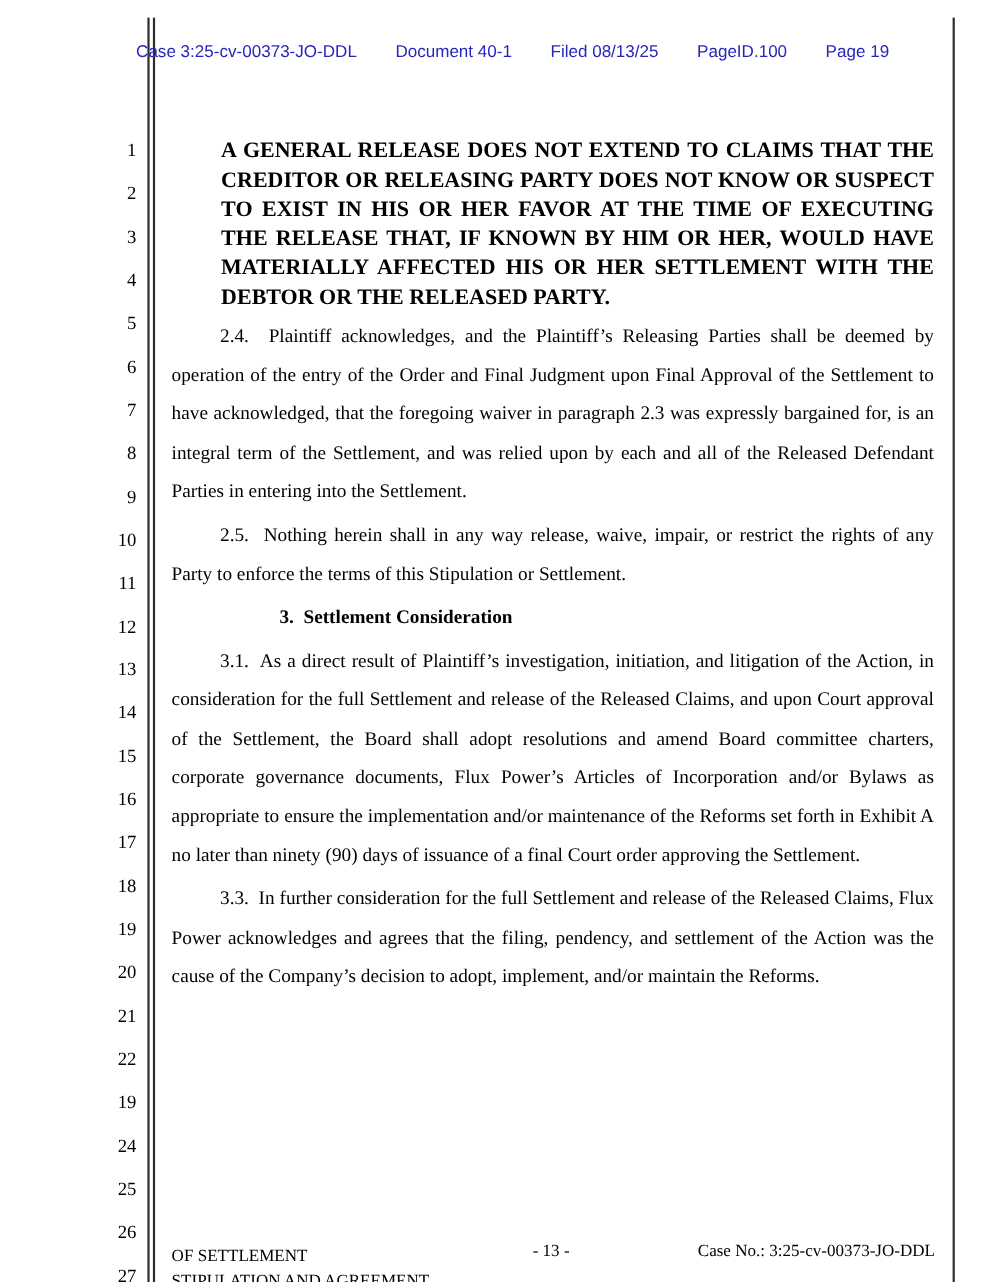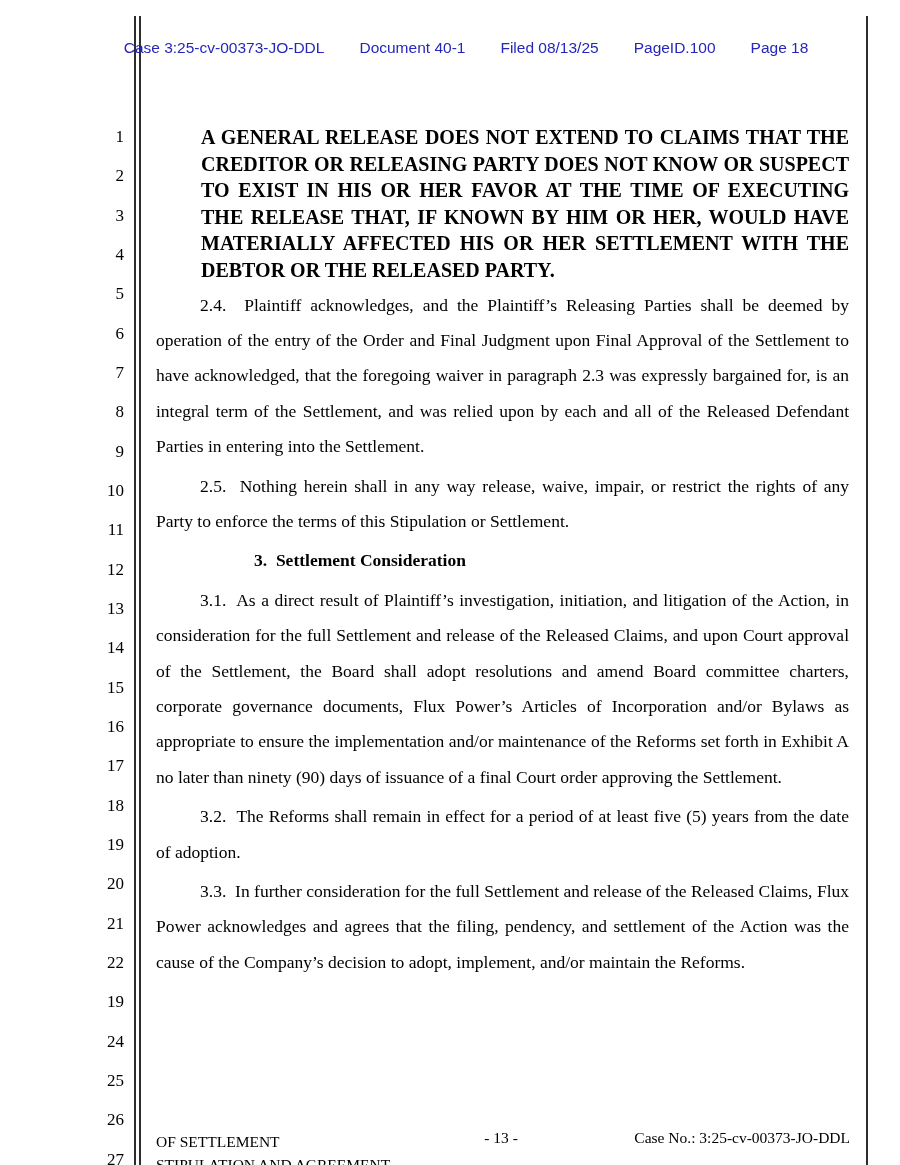--- a/index.html
+++ b/index.html
@@ -72,21 +72,21 @@
   <div class="vline" id="vline-left-outer"></div>
   <div class="vline" id="vline-left-inner"></div>
   <div class="vline" id="vline-right"></div>
 
   <div id="stamp">
     <div id="stamp-line1">
         <span>Case 3:25-cv-00373-JO-DDL</span>
         <span>Document 40-1</span>
         <span>Filed 08/13/25</span>
         <span>PageID.100</span>
-        <span>Page 18</span>
+        <span>Page 19</span>
       </div>
   </div>
 
   <div id="line-numbers">
       <div>1</div>
       <div>2</div>
       <div>3</div>
       <div>4</div>
       <div>5</div>
       <div>6</div>
@@ -113,21 +113,20 @@
       <div>27</div>
       <div>28</div>
     </div>
 
   <div id="doc-body">
       <p class="bold-block">A GENERAL RELEASE DOES NOT EXTEND TO CLAIMS THAT THE CREDITOR OR RELEASING PARTY DOES NOT KNOW OR SUSPECT TO EXIST IN HIS OR HER FAVOR AT THE TIME OF EXECUTING THE RELEASE THAT, IF KNOWN BY HIM OR HER, WOULD HAVE MATERIALLY AFFECTED HIS OR HER SETTLEMENT WITH THE DEBTOR OR THE RELEASED PARTY.</p>
       <p class="para">2.4.&nbsp; Plaintiff acknowledges, and the Plaintiff’s Releasing Parties shall be deemed by operation of the entry of the Order and Final Judgment upon Final Approval of the Settlement to have acknowledged, that the foregoing waiver in paragraph 2.3 was expressly bargained for, is an integral term of the Settlement, and was relied upon by each and all of the Released Defendant Parties in entering into the Settlement.</p>
       <p class="para">2.5.&nbsp; Nothing herein shall in any way release, waive, impair, or restrict the rights of any Party to enforce the terms of this Stipulation or Settlement.</p>
       <p class="heading">3.&nbsp; Settlement Consideration</p>
       <p class="para">3.1.&nbsp; As a direct result of Plaintiff’s investigation, initiation, and litigation of the Action, in consideration for the full Settlement and release of the Released Claims, and upon Court approval of the Settlement, the Board shall adopt resolutions and amend Board committee charters, corporate governance documents, Flux Power’s Articles of Incorporation and/or Bylaws as appropriate to ensure the implementation and/or maintenance of the Reforms set forth in Exhibit A no later than ninety (90) days of issuance of a final Court order approving the Settlement.</p>
-      <p class="para">3.2.&nbsp; The Reforms shall remain in effect for a period of at least five (5) years from the date of adoption.</p>
       <p class="para">3.3.&nbsp; In further consideration for the full Settlement and release of the Released Claims, Flux Power acknowledges and agrees that the filing, pendency, and settlement of the Action was the cause of the Company’s decision to adopt, implement, and/or maintain the Reforms.</p>
     </div>
 
   <div id="footer">
     <div class="f-left">
       <div>OF SETTLEMENT</div>
       <div>STIPULATION AND AGREEMENT</div>
     </div>
     <div class="f-mid">- 13 -</div>
     <div class="f-right">Case No.: 3:25-cv-00373-JO-DDL</div>

